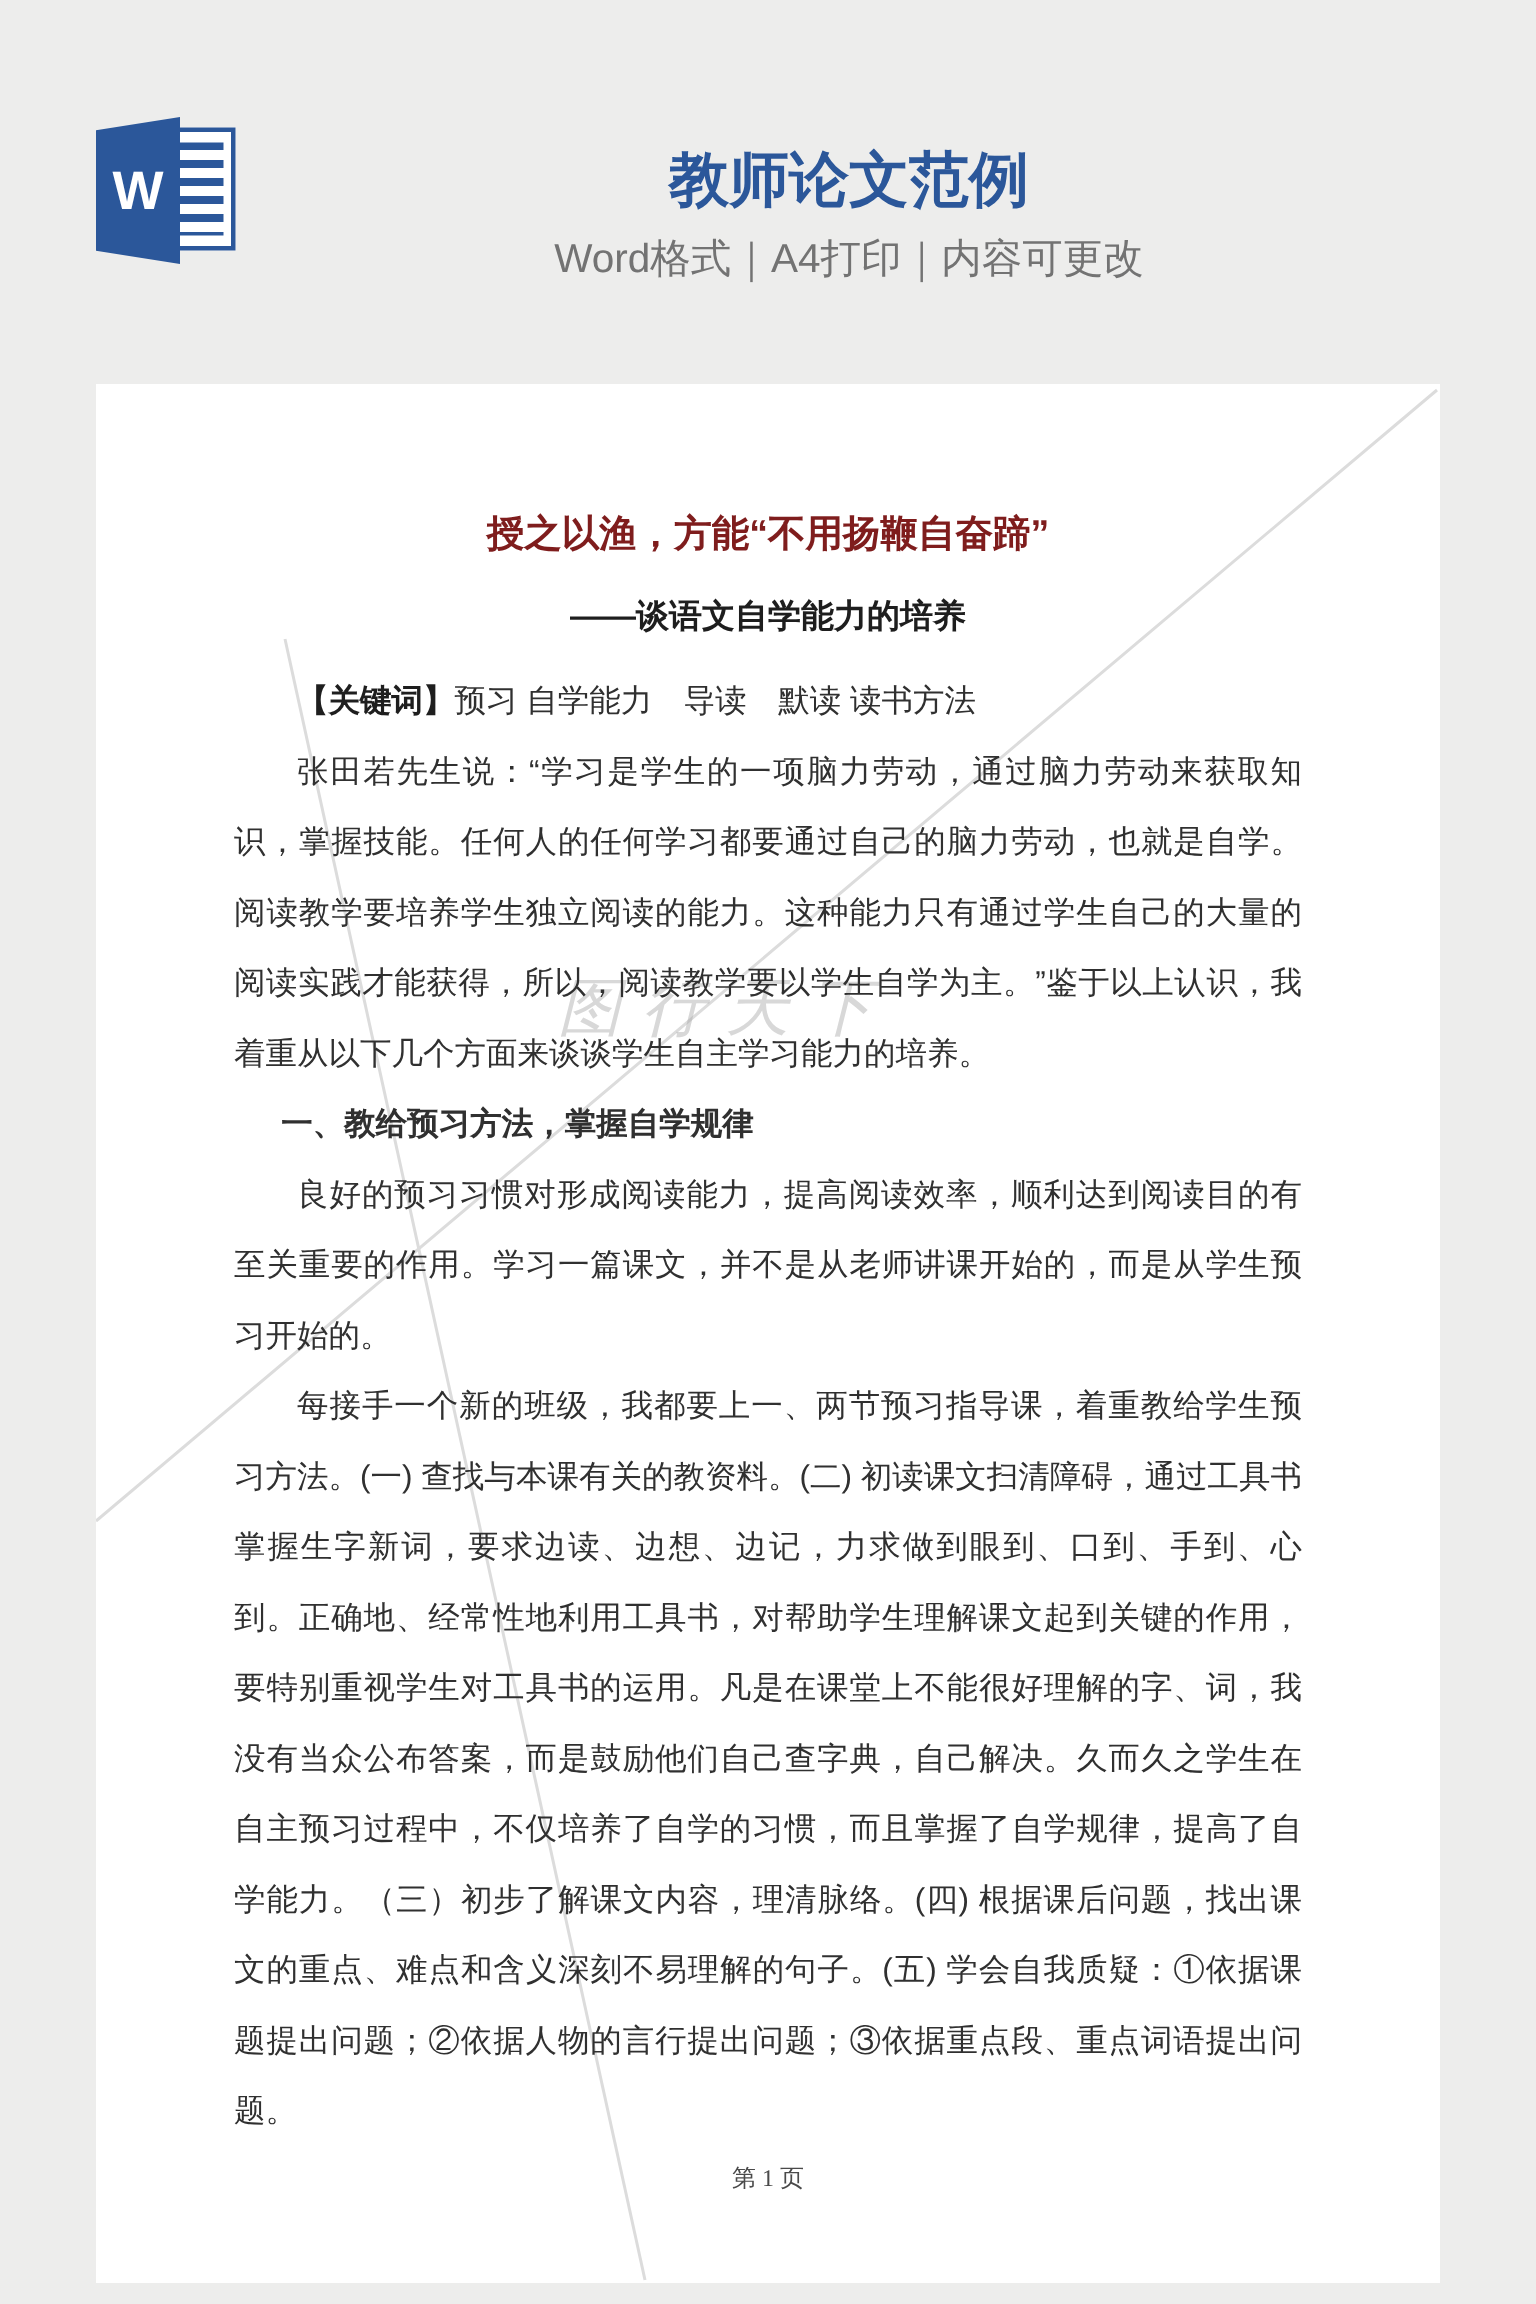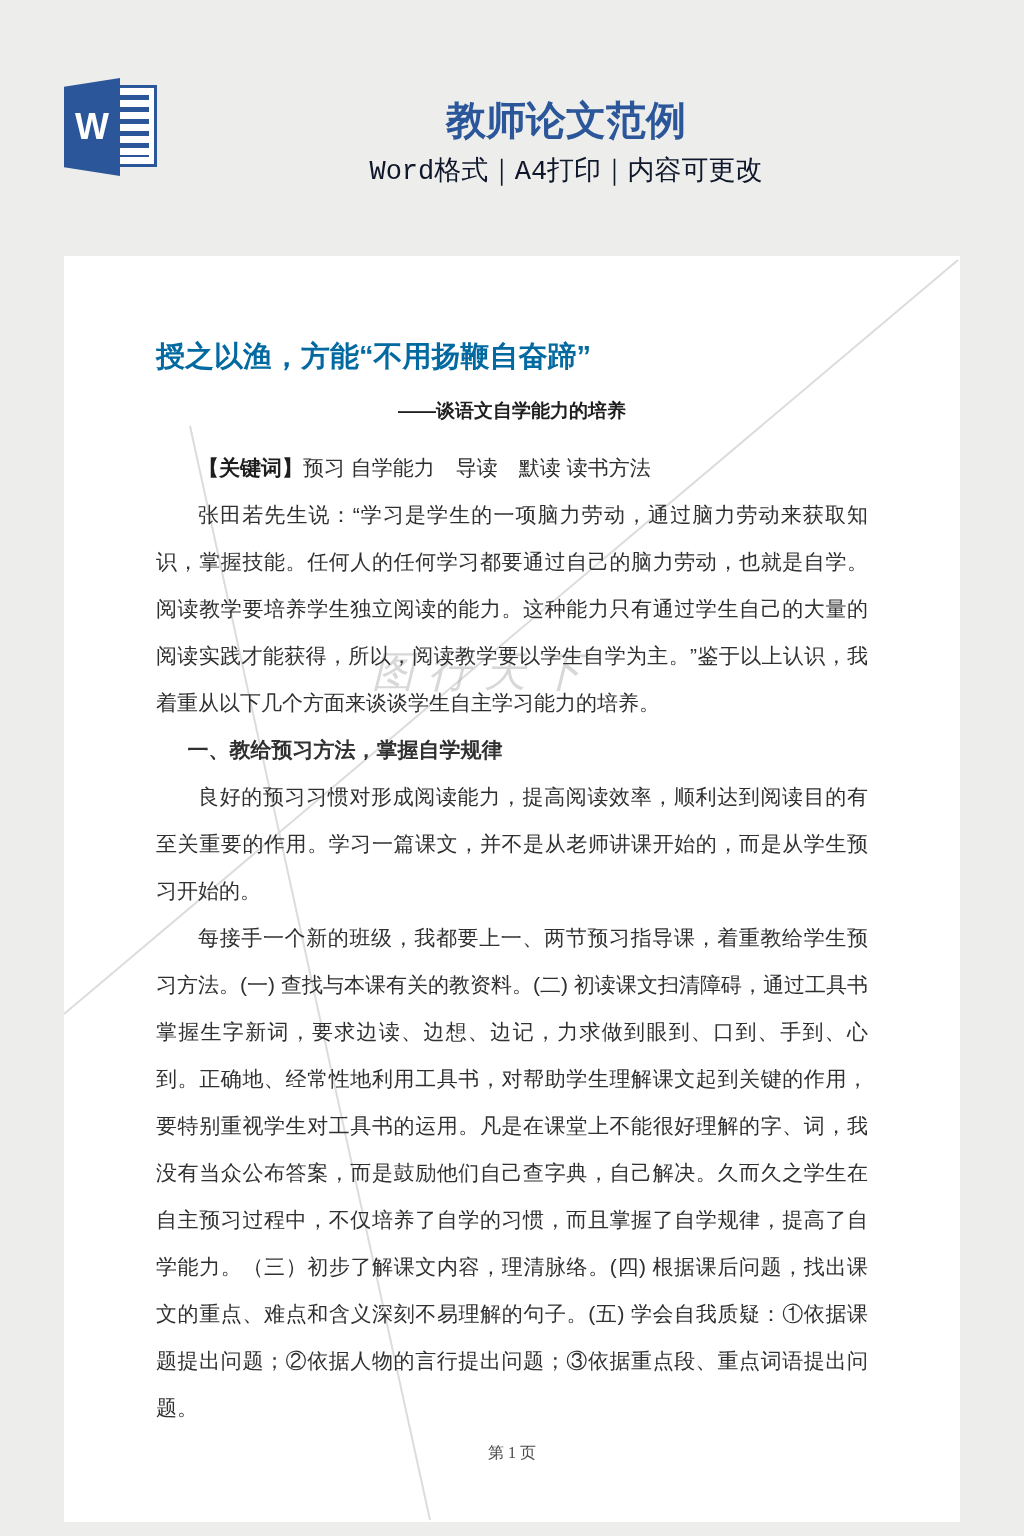--- a/index.html
+++ b/index.html
@@ -29,38 +29,38 @@
     clip-path: polygon(0 9%, 100% 0, 100% 100%, 0 91%);
     display: flex; align-items: center; justify-content: center;
   }
   .word-icon .panel span {
     color: #ffffff; font-weight: bold; font-size: 36px;
     font-family: "Liberation Sans", sans-serif;
   }
 
   .header-text { position: absolute; left: 172px; right: 64px; top: 96px; text-align: center; }
   .header-title { font-size: 40px; font-weight: bold; color: #2b579a; line-height: 48px; }
-  .header-subtitle { margin-top: 10px; font-size: 27px; font-weight: 500; color: #0f172a; line-height: 36px; font-family: Liberation Mono, monospace; }
+  .header-subtitle { margin-top: 10px; font-size: 27px; font-weight: 500; color: #737373; line-height: 36px; }
 
   
   .a4-page {
     position: absolute; left: 64px; top: 256px; width: 896px; height: 1266px;
     background: #ffffff; overflow: hidden;
   }
   .wm-lines { position: absolute; left: 0; top: 0; width: 896px; height: 1266px; }
   .wm-text {
     position: absolute; left: 308px; top: 388px; width: 340px;
     font-family: "DejaVu Serif", serif; font-style: italic;
     font-size: 42px; letter-spacing: 14px; color: #a9a9a9; opacity: 0.45;
     white-space: nowrap;
   }
 
   .doc { position: relative; padding: 80px 92px 0 92px; }
-  .doc-title   { font-size: 29px; font-weight: bold; color: #0369a1; text-align: left; line-height: 40px; }
-  .doc-subtitle{ font-size: 19px; font-weight: bold; color: #1e1e1e; text-align: center; line-height: 40px; margin-top: 15px; }
+  .doc-title   { font-size: 25px; font-weight: bold; color: #7f1d1d; text-align: center; line-height: 40px; }
+  .doc-subtitle{ font-size: 22px; font-weight: bold; color: #1e1e1e; text-align: center; line-height: 40px; margin-top: 15px; }
 
   .doc-body { margin-top: 13px; font-size: 21px; line-height: 47px; color: #303030; text-align: justify; }
   .doc-body p { margin: 0; }
   .doc-body p.para { text-indent: 2em; }
   .doc-body p.heading { text-indent: 1.5em; font-weight: bold; }
   .doc-body strong { font-weight: bold; color: #1e1e1e; }
 
   .page-footer {
     position: absolute; left: 0; right: 0; top: 1168px; height: 26px; line-height: 26px;
     text-align: center; font-family: "Liberation Serif", serif;

